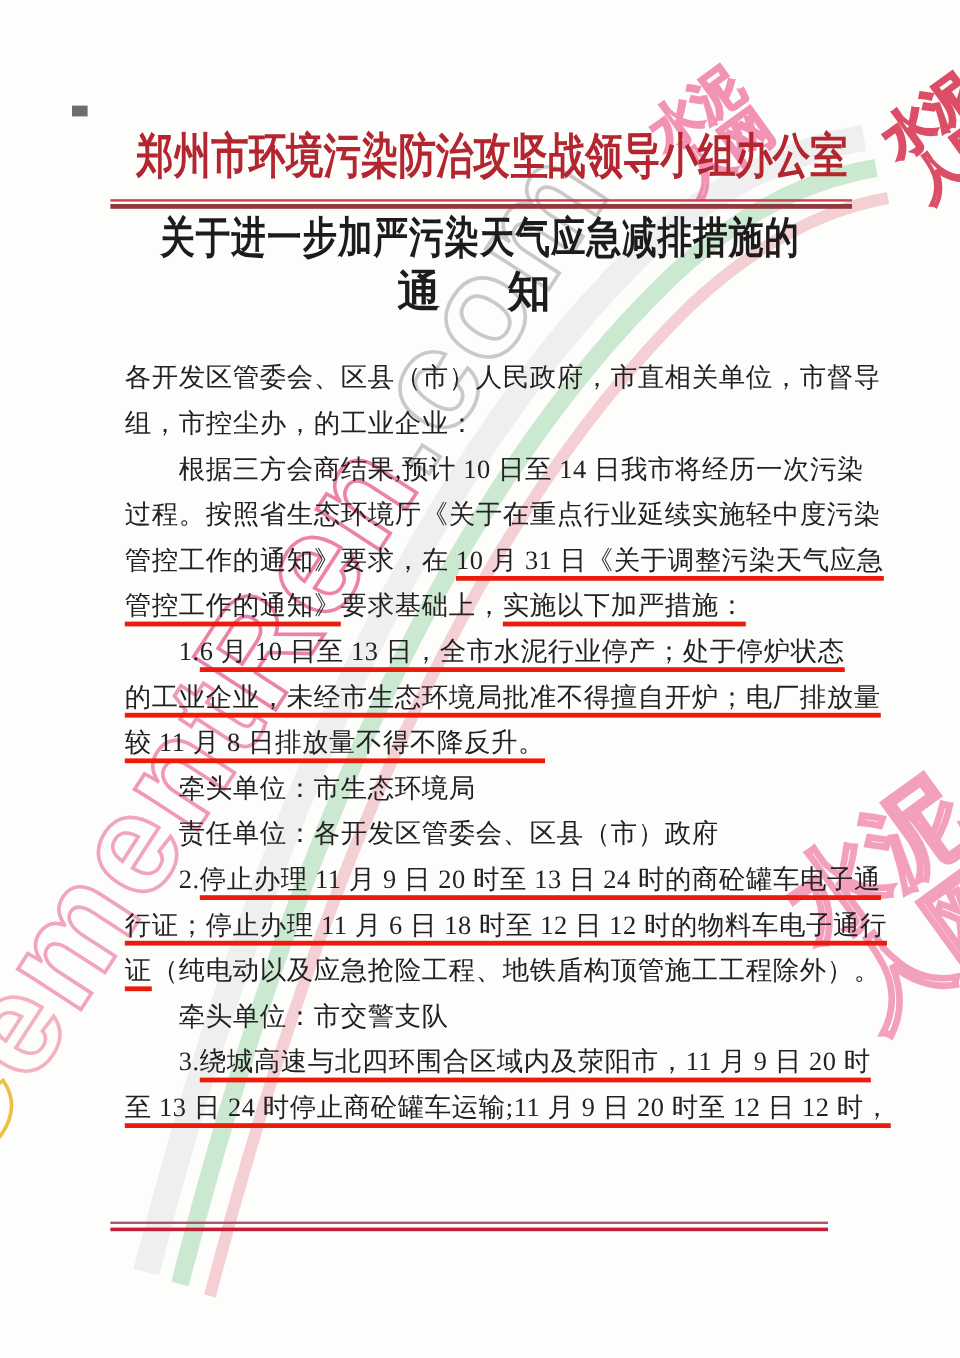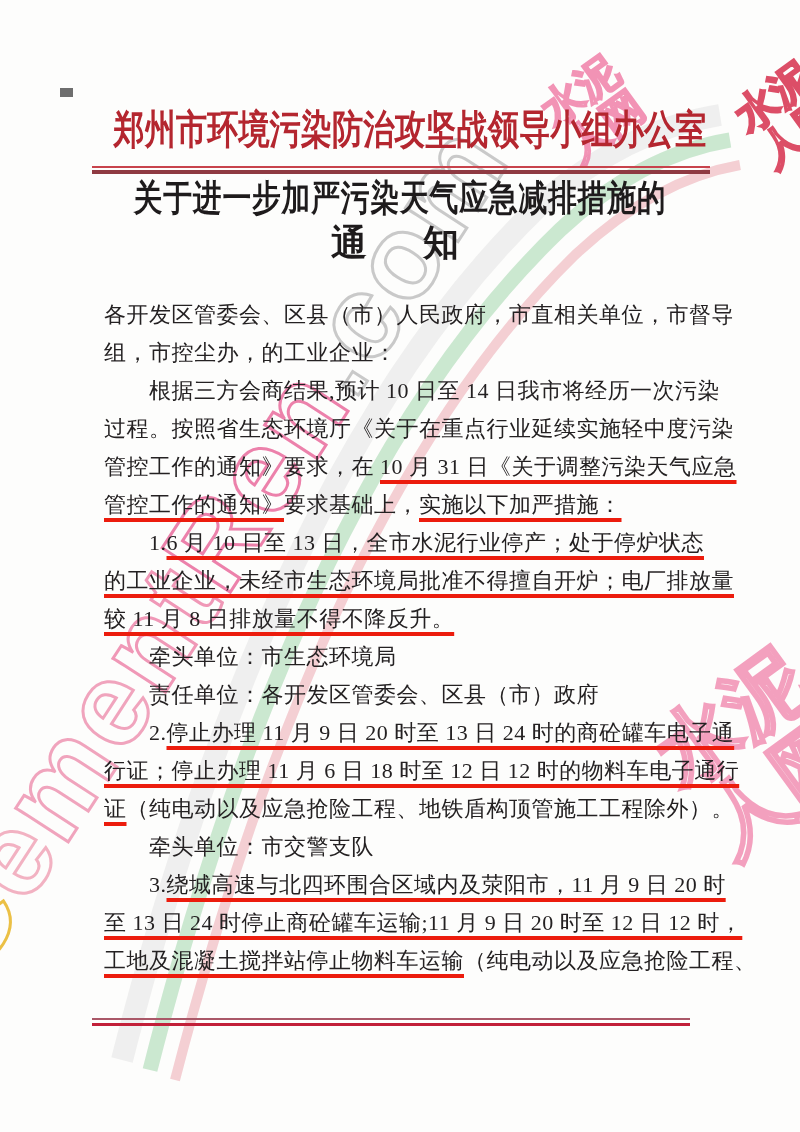--- a/index.html
+++ b/index.html
@@ -111,21 +111,20 @@
         <div class="line"><span class="u">的工业企业，未经市生态环境局批准不得擅自开炉；电厂排放量</span></div>
         <div class="line"><span class="u">较 11 月 8 日排放量不得不降反升。</span></div>
         <div class="line indent"><span>牵头单位：市生态环境局</span></div>
         <div class="line indent"><span>责任单位：各开发区管委会、区县（市）政府</span></div>
         <div class="line indent"><span>2.</span><span class="u">停止办理 11 月 9 日 20 时至 13 日 24 时的商砼罐车电子通</span></div>
         <div class="line"><span class="u">行证；停止办理 11 月 6 日 18 时至 12 日 12 时的物料车电子通行</span></div>
         <div class="line"><span class="u">证</span><span>（纯电动以及应急抢险工程、地铁盾构顶管施工工程除外）。</span></div>
         <div class="line indent"><span>牵头单位：市交警支队</span></div>
         <div class="line indent"><span>3.</span><span class="u">绕城高速与北四环围合区域内及荥阳市，11 月 9 日 20 时</span></div>
         <div class="line"><span class="u">至 13 日 24 时停止商砼罐车运输;11 月 9 日 20 时至 12 日 12 时，</span></div>
-        <div class="line"><span class="u">工地及混凝土搅拌站停止物料车运输</span><span>（纯电动以及应急抢险工程、</span></div>
       </div>
 
     <div class="footer-rule">
       <div class="footer-thin"></div>
       <div class="footer-red"></div>
     </div>
   </div>
 
 </div>
 

